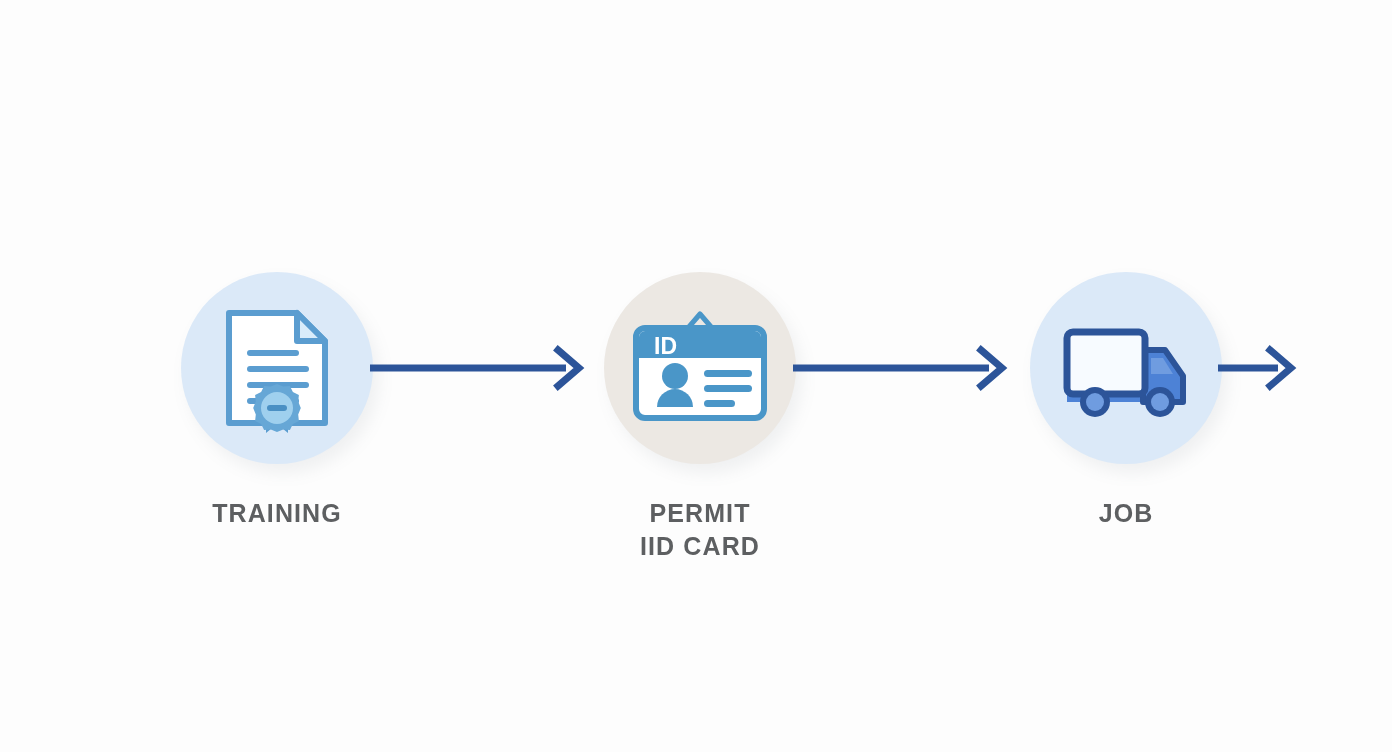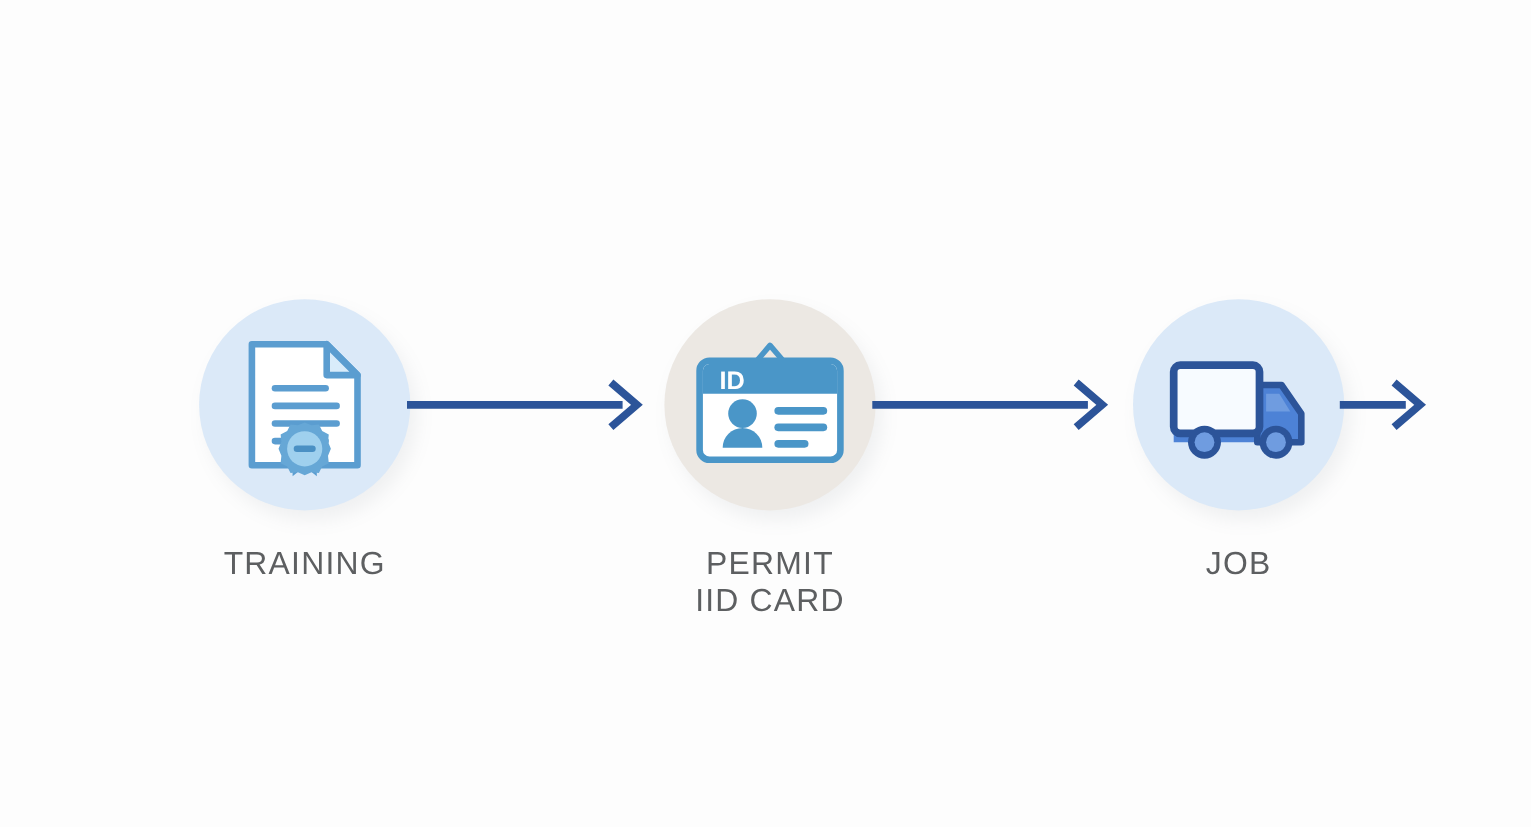--- a/index.html
+++ b/index.html
@@ -53,22 +53,22 @@
     width: 120px;
     height: 120px;
     display: flex;
     align-items: center;
     justify-content: center;
   }
   .icon-wrap svg { display: block; overflow: visible; }
 
   .step-label {
     margin-top: 33px;
-    font-size: 29px;
-    font-weight: normal;
+    font-size: 25px;
+    font-weight: bold;
     letter-spacing: 1.1px;
     color: #5d5f61;
     line-height: 33px;
     font-family: "Liberation Sans", sans-serif;
   }
   .step-label .l2 { display: block; }
 
   
   .arrow {
     position: absolute;

